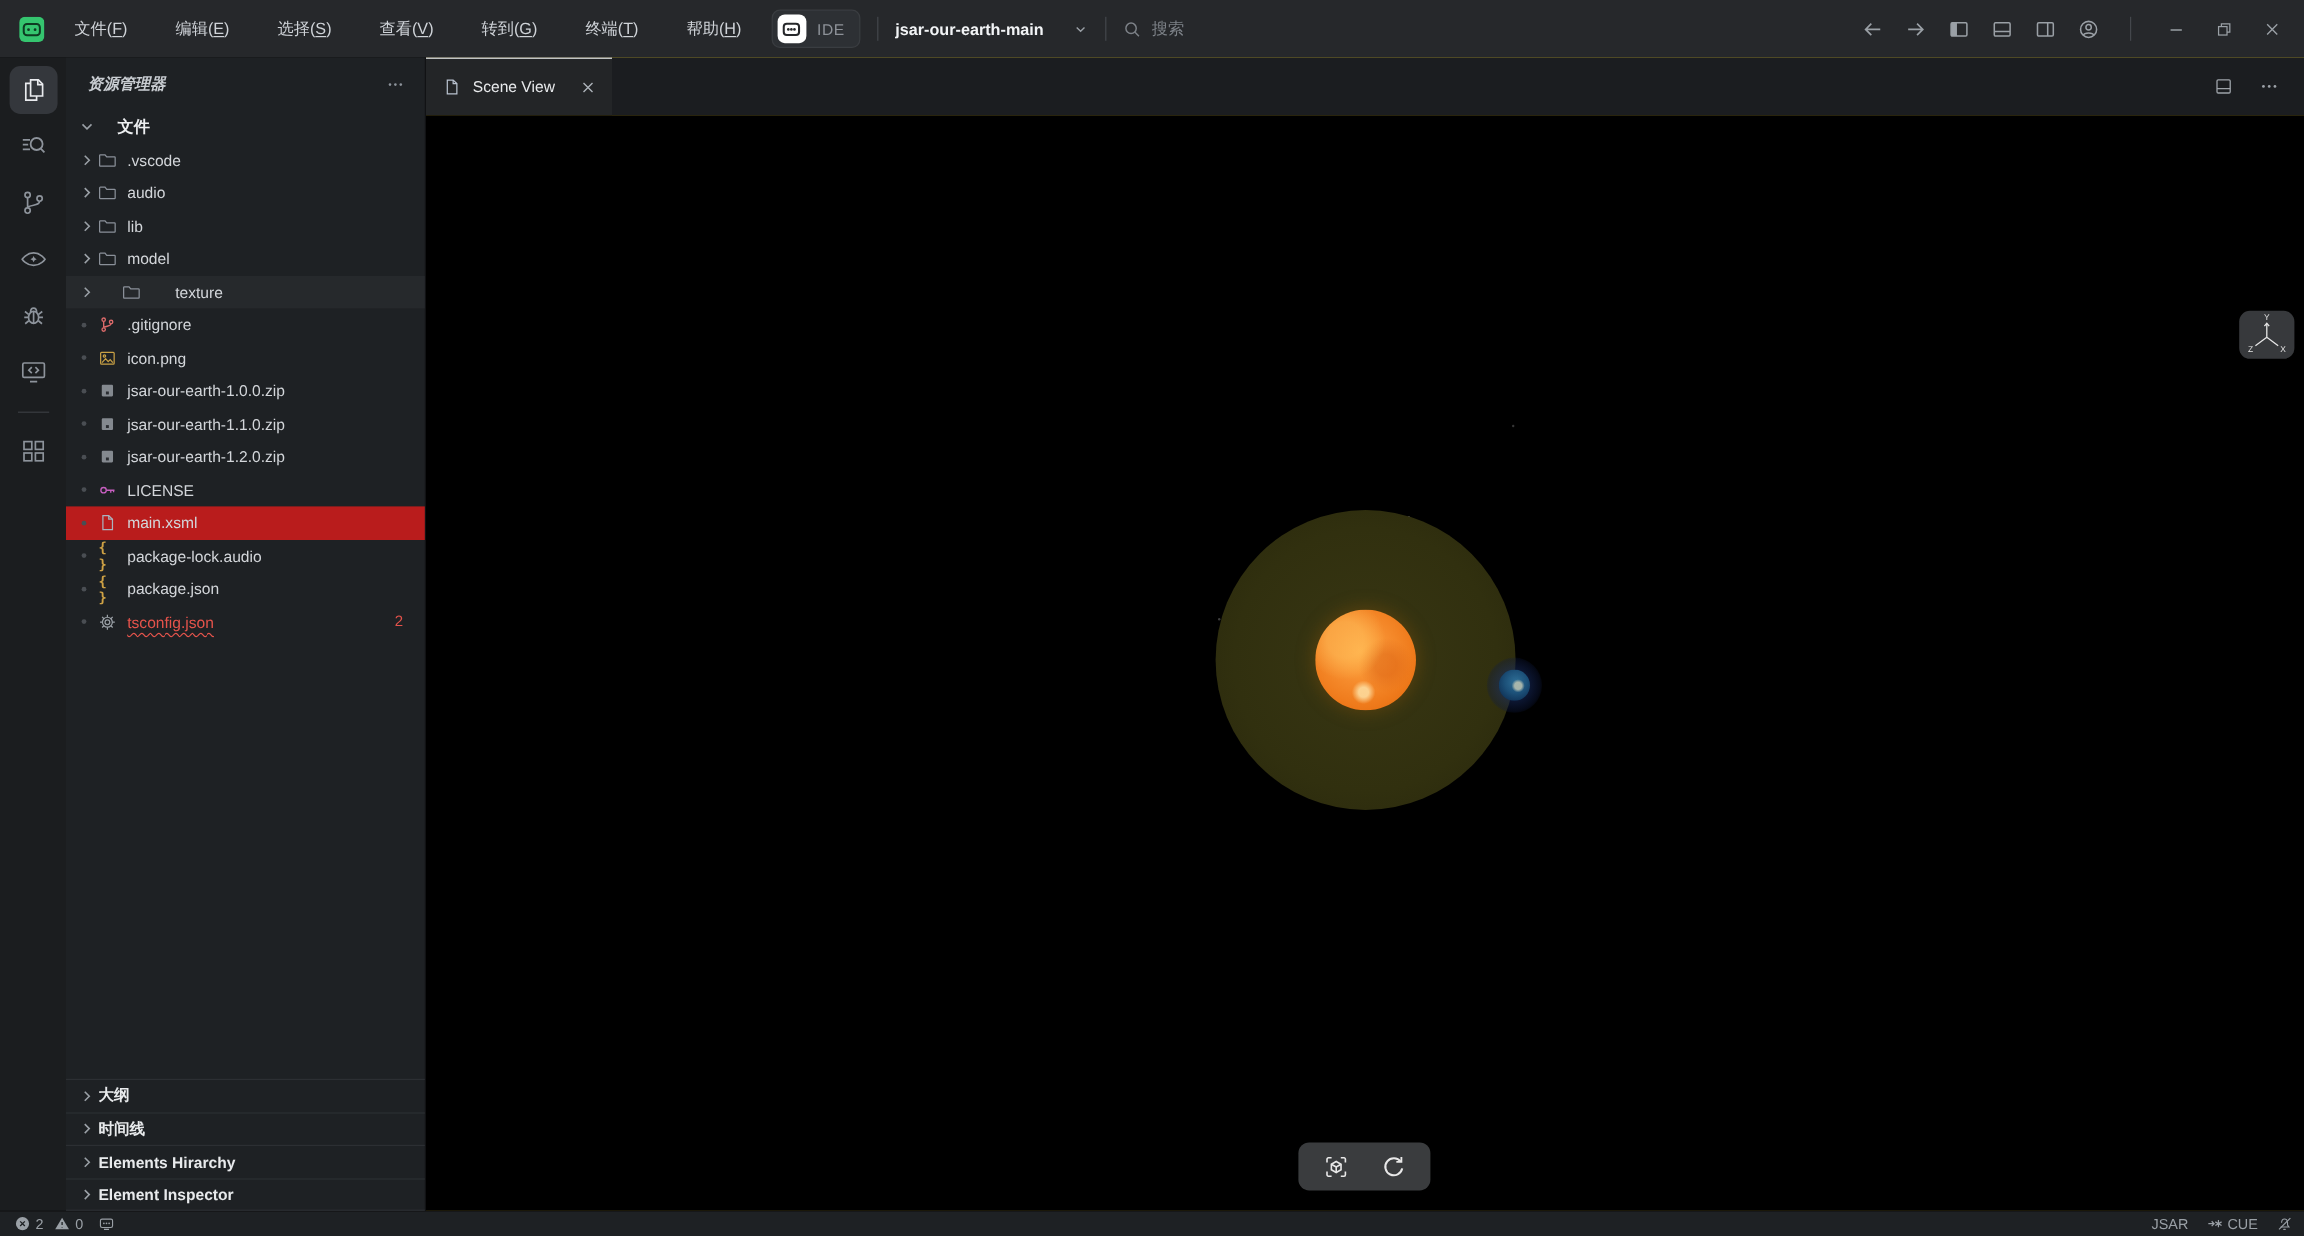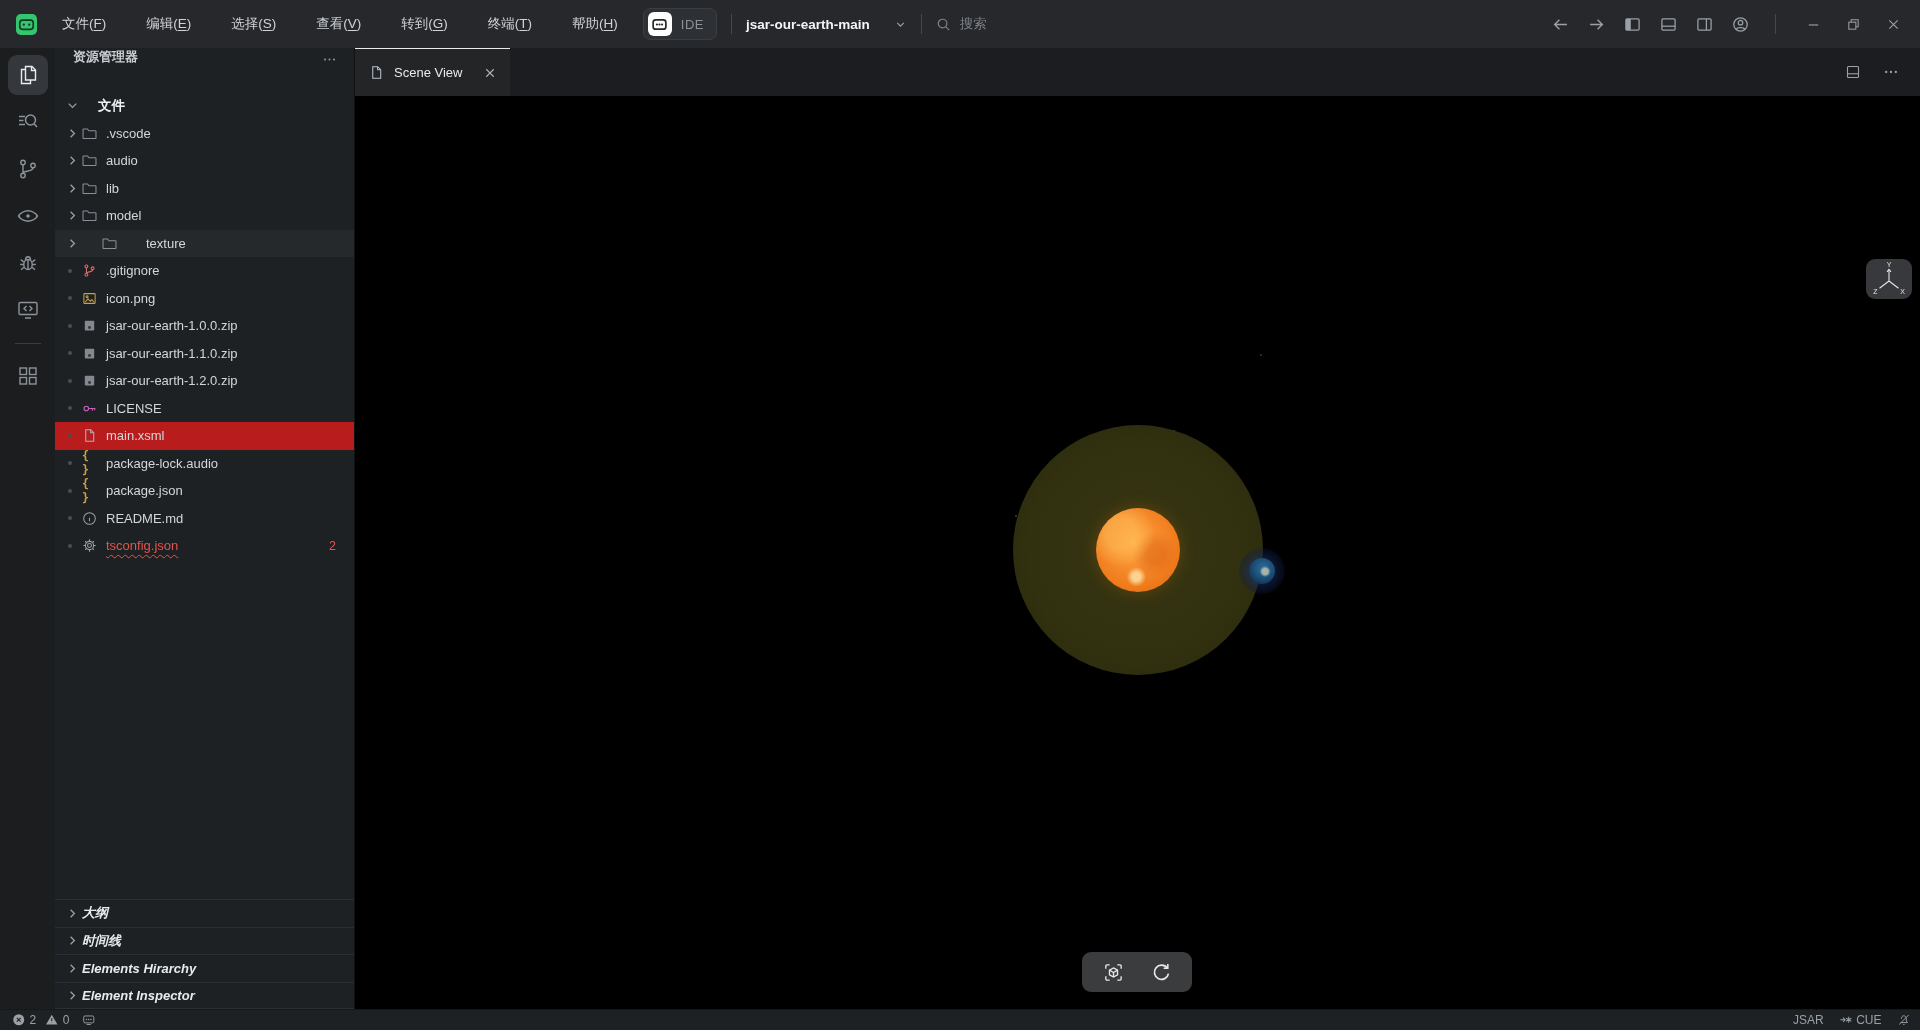--- a/index.html
+++ b/index.html
@@ -39,42 +39,42 @@
     align-items:center; padding-top:7px; color:#8d939b; flex:0 0 55px; }
   .act-item { width:40px; height:40px; margin-bottom:7px; border-radius:9px;
     display:flex; align-items:center; justify-content:center; }
   .act-item svg { width:24px; height:24px; }
   .act-item.active { background:#34373c; color:#e9ebee; }
   .act-divider { width:26px; height:1px; background:#3a3d41; margin:6px 0 12px; }
 
   
   .sidebar { width:300px; background:#1e2124; flex:0 0 300px; display:flex;
     flex-direction:column; position:relative; border-right:1px solid #111214; }
-  .sb-header { height:44px; display:flex; align-items:flex-start; justify-content:space-between;
-    padding:0 14px 0 18px; color:#c9cdd2; font-size:13px; font-weight:bold; }
+  .sb-header { height:44px; display:flex; align-items:center; justify-content:space-between;
+    padding:0 14px 0 18px; color:#c9cdd2; font-size:13px; font-weight:bold;font-style:italic; }
   .sb-header .more { color:#8d939b; width:22px; height:22px; display:flex; align-items:center;
     justify-content:center; border-radius:4px; }
   .sb-header .more svg { width:15px; height:15px; }
   .tree { font-size:13px; color:#d3d6da; }
   .tree-row { height:27.5px; display:flex; align-items:center; padding-left:10px; cursor:default; }
   .tree-row.hover { background:#26292c;gap:20px; }
   .tree-row.selected { background:#b91c1c; }
   .twisty { width:17px; height:16px; color:#9aa0a6; display:flex; align-items:center; flex:0 0 17px; }
   .twisty svg { width:15px; height:15px; }
   .sec-label { font-weight:bold; color:#edeff1; font-size:13.5px;margin-left:16px; }
   .ficon { width:17px; height:16px; margin-right:7px; display:flex; align-items:center; flex:0 0 17px; }
   .ficon svg { width:15px; height:15px; }
   .dot { width:17px; flex:0 0 17px; display:flex; align-items:center; justify-content:flex-start; }
   .dot::before { content:""; width:4px; height:4px; border-radius:50%; background:#4a4e53; margin-left:3px; }
   .fname { white-space:nowrap; }
   .fname.err { color:#e5534b; text-decoration:underline wavy #e5534b 1px; text-underline-offset:4px; }
   .badge { margin-left:auto; margin-right:18px; color:#e5534b; font-size:12.5px; }
   .brace-glyph { font-family:"DejaVu Sans Mono",monospace; font-weight:bold; font-size:11.5px;
     color:#cfa245; letter-spacing:-1px; }
-  .sb-bottom { position:absolute; left:0; right:0; bottom:0;font-style:italic; }
+  .sb-bottom { position:absolute; left:0; right:0; bottom:0; }
   .bsec { height:27.5px; display:flex; align-items:center; padding-left:10px;
     border-top:1px solid #2c2f33; color:#e8eaec; font-size:13px; font-weight:bold; }
   .bsec:last-child { border-bottom:1px solid #2c2f33; }
 
   
   .editor { flex:1 1 auto; display:flex; flex-direction:column; min-width:0; background:#fde047; }
   .tabbar { height:48px; background:#1b1d20; display:flex; align-items:stretch;
     justify-content:space-between; flex:0 0 48px; }
   .tab { width:155px; background:#232527; border-top:1.5px solid #e8eaec; display:flex;
     align-items:center; padding:0 10px 0 14px; gap:8px; color:#e8eaec; font-size:13px; }
@@ -450,30 +450,20 @@
             <span class="dot"></span>
             <span class="ficon">
               <span class="brace-glyph">{ }</span>
             </span>
             <span class="fname">package.json</span>
           </div>
           <div class="tree-row file-row">
             <span class="dot"></span>
             <span class="ficon">
               <svg viewBox="0 0 16 16" fill="none" stroke="#9aa0a6" stroke-width="1.1">
-                <circle cx="8" cy="8" r="6.2"></circle>
-                <path d="M8 7.2v3.8M8 4.7v.2"></path>
-              </svg>
-            </span>
-            <span class="fname">README.md</span>
-          </div>
-          <div class="tree-row file-row">
-            <span class="dot"></span>
-            <span class="ficon">
-              <svg viewBox="0 0 16 16" fill="none" stroke="#9aa0a6" stroke-width="1.1">
                 <circle cx="8" cy="8" r="2.1"></circle>
                 <circle cx="8" cy="8" r="4.4"></circle>
                 <path d="M8 1.4v2.2M8 12.4v2.2M1.4 8h2.2M12.4 8h2.2M3.3 3.3l1.6 1.6M11.1 11.1l1.6 1.6M12.7 3.3l-1.6 1.6M4.9 11.1l-1.6 1.6"></path>
               </svg>
             </span>
             <span class="fname err">tsconfig.json</span>
             <span class="badge">2</span>
           </div>
         </div>
       <div class="sb-bottom">

